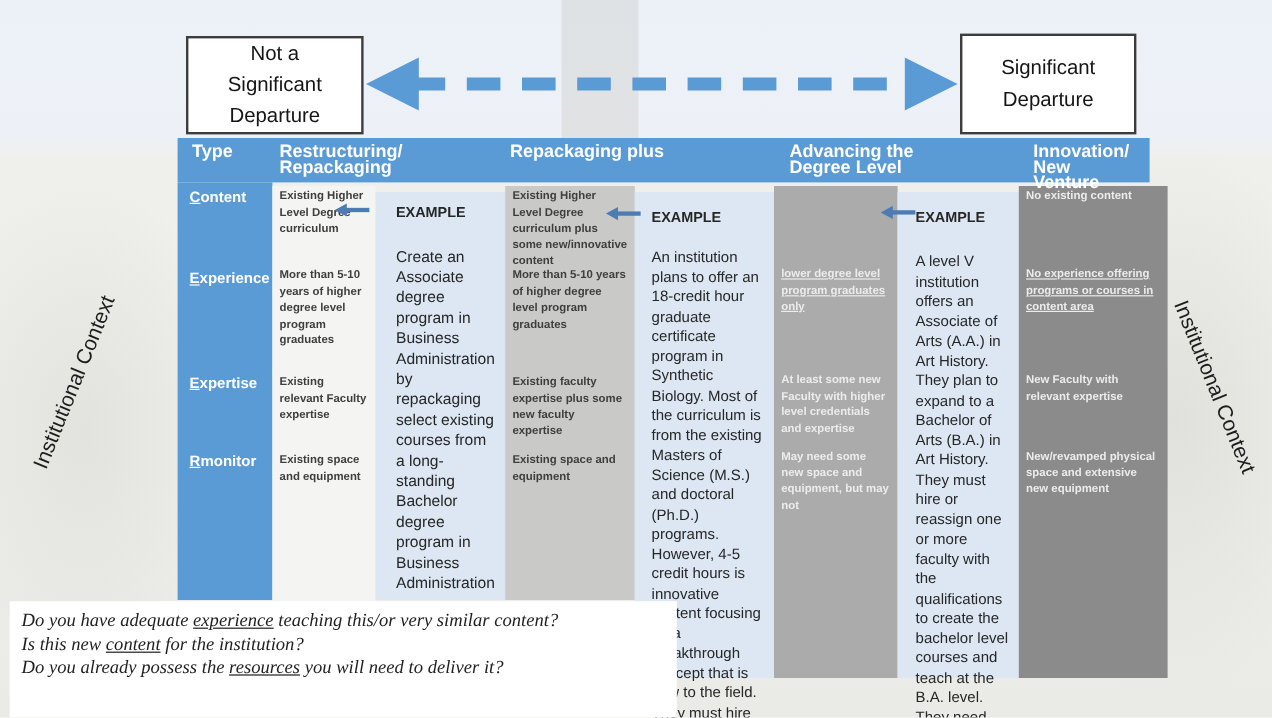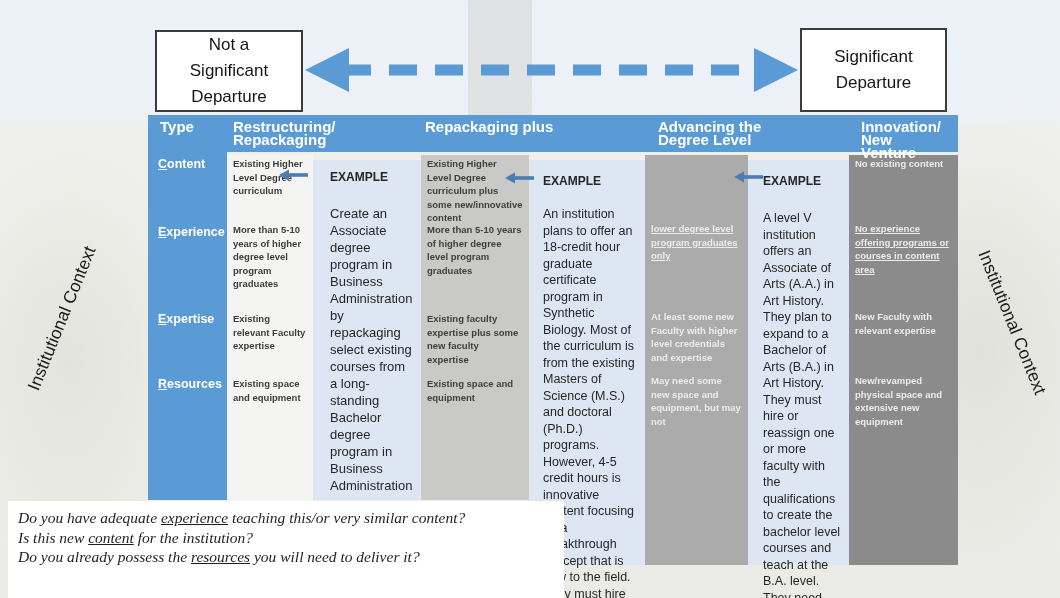--- a/index.html
+++ b/index.html
@@ -40,21 +40,21 @@
   .h-c3 { left:713px; }
 
   .col { position:absolute; z-index:1; }
   .typecol { left:148px; top:152px; width:79px; height:348px; background:#5b9bd5; }
   .rowlab { position:absolute; left:10px; color:#ffffff; font-weight:bold; font-size:12.5px; }
   .rowlab .u { text-decoration:underline; }
 
   .c1 { left:227px; top:155px; width:86px;  height:350px; background:#f4f4f2; }
   .c3 { left:421px; top:155px; width:108px; height:345px; background:#c9cac8; }
   .c5 { left:645px; top:155px; width:103px; height:410px; background:#aaabaa; }
-  .c7 { left:849px; top:155px; width:109px; height:410px; background:#8a8b8a;padding-left:16px; }
+  .c7 { left:849px; top:155px; width:124px; height:410px; background:#8a8b8a;padding-left:16px; }
 
   .cell { position:absolute; left:6px; right:6px; font-size:9.5px; line-height:13.5px;
     font-weight:600; }
   .dark-txt  .cell { color:#3e3e3e; }
   .light-txt .cell { color:#ececec; }
   .t0 { top:2px; } .t1 { top:68px; } .t2 { top:157px; } .t3 { top:222px; }
   .c5 .t1, .c7 .t1 { top:67px;text-decoration:underline; } .c5 .t2, .c7 .t2 { top:155px; } .c5 .t3, .c7 .t3 { top:219px; }
 
   .ex { background:#dce7f3; }
   .c2 { left:313px; top:160px; width:108px; height:340px; }
@@ -112,21 +112,21 @@
     <div class="h h-c2">Advancing the
 Degree Level</div>
     <div class="h h-c3">Innovation/ New
 Venture</div>
   </div>
 
   <div class="col typecol">
     <div class="rowlab" style="top:5px"><span class="u">C</span><span>ontent</span></div>
     <div class="rowlab" style="top:73px"><span class="u">E</span><span>xperience</span></div>
     <div class="rowlab" style="top:160px"><span class="u">E</span><span>xpertise</span></div>
-    <div class="rowlab" style="top:225px"><span class="u">R</span><span>esources</span></div>
+    <div class="rowlab" style="top:225px"><span class="u">R</span><span>monitor</span></div>
   </div>
 
   <div class="col c1 dark-txt">
     <div class="cell t0">Existing Higher Level Degree curriculum</div>
     <div class="cell t1">More than 5-10 years of higher degree level program graduates</div>
     <div class="cell t2">Existing relevant Faculty expertise</div>
     <div class="cell t3">Existing space and equipment</div>
   </div>
 
   <div class="col ex c2">

